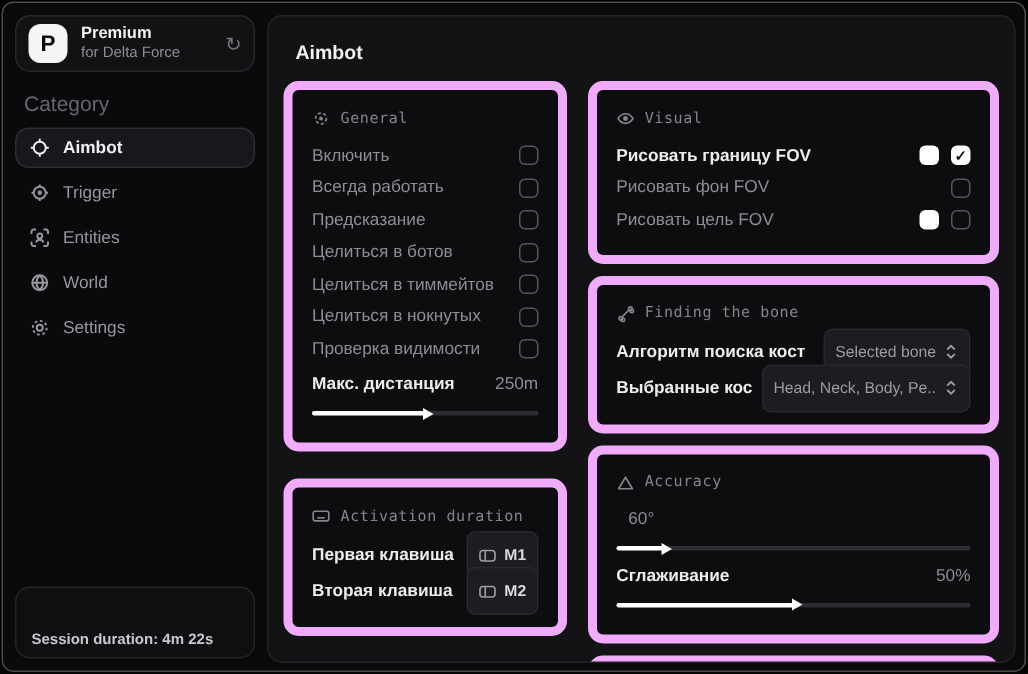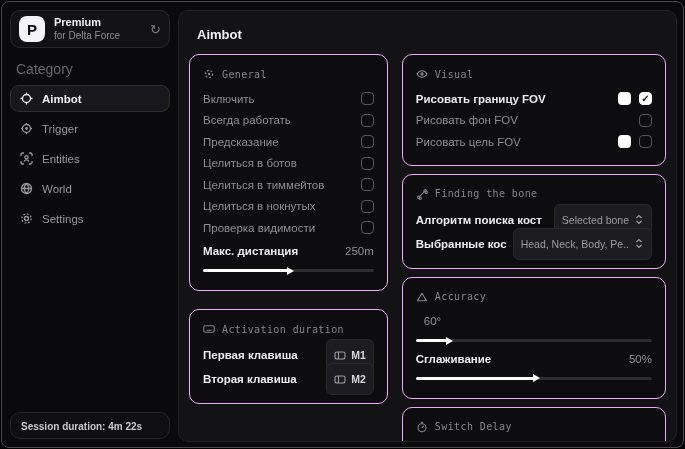--- a/index.html
+++ b/index.html
@@ -29,36 +29,36 @@
   .nav{display:flex;flex-direction:column;gap:3px;}
   .nav-item{
     display:flex;align-items:center;gap:9px;height:27px;padding:0 9px;
     border-radius:9px;border:1px solid transparent;
     font-size:11.5px;color:#97979d;cursor:pointer;
   }
   .nav-item svg{flex:none;}
   .nav-item.active{background:#18181c;border-color:#2d2d32;color:#f0f0f2;font-weight:bold;}
   .session-card{
     margin-top:auto;background:#0f0f12;border:1px solid #252529;border-radius:10px;
-    height:27px;display:flex;align-items:flex-end;padding:6px 10px;
+    height:48px;display:flex;align-items:flex-end;padding:6px 10px;
     font-size:10px;font-weight:bold;color:#c9c9cd;
   }
   
   .main-card{
     flex:1;margin:8px 6px 5px 0;background:#131316;border:1px solid #232327;
     border-radius:10px;padding:10px 10px 0;overflow:hidden;
     display:flex;flex-direction:column;
   }
   .page-title{font-size:13px;font-weight:bold;color:#f2f2f4;margin:6px 0 12px 8px;}
   .columns{display:flex;gap:14px;align-items:flex-start;}
   .col{display:flex;flex-direction:column;flex:1;}
   .col-left{gap:18px;}
   .col-right{gap:8px;}
   .card{
-    background:#0d0d0f;border:1px solid #f0abfc;border-radius:10px;
+    background:#0d0d0f;border:6px solid #f0abfc;border-radius:10px;
     padding:10px 13px 12px;width:100%;
   }
   .card-head{
     display:flex;align-items:center;gap:7px;
     font-family:"DejaVu Sans Mono", monospace;font-size:10px;letter-spacing:.04em;
     color:#85858b;margin:3px 0 8px;
   }
   .row{display:flex;align-items:center;height:21.5px;}
   .row-tall{height:24px;}
   .lbl{font-size:11.5px;color:#8d8d93;flex:1;white-space:nowrap;overflow:hidden;}

